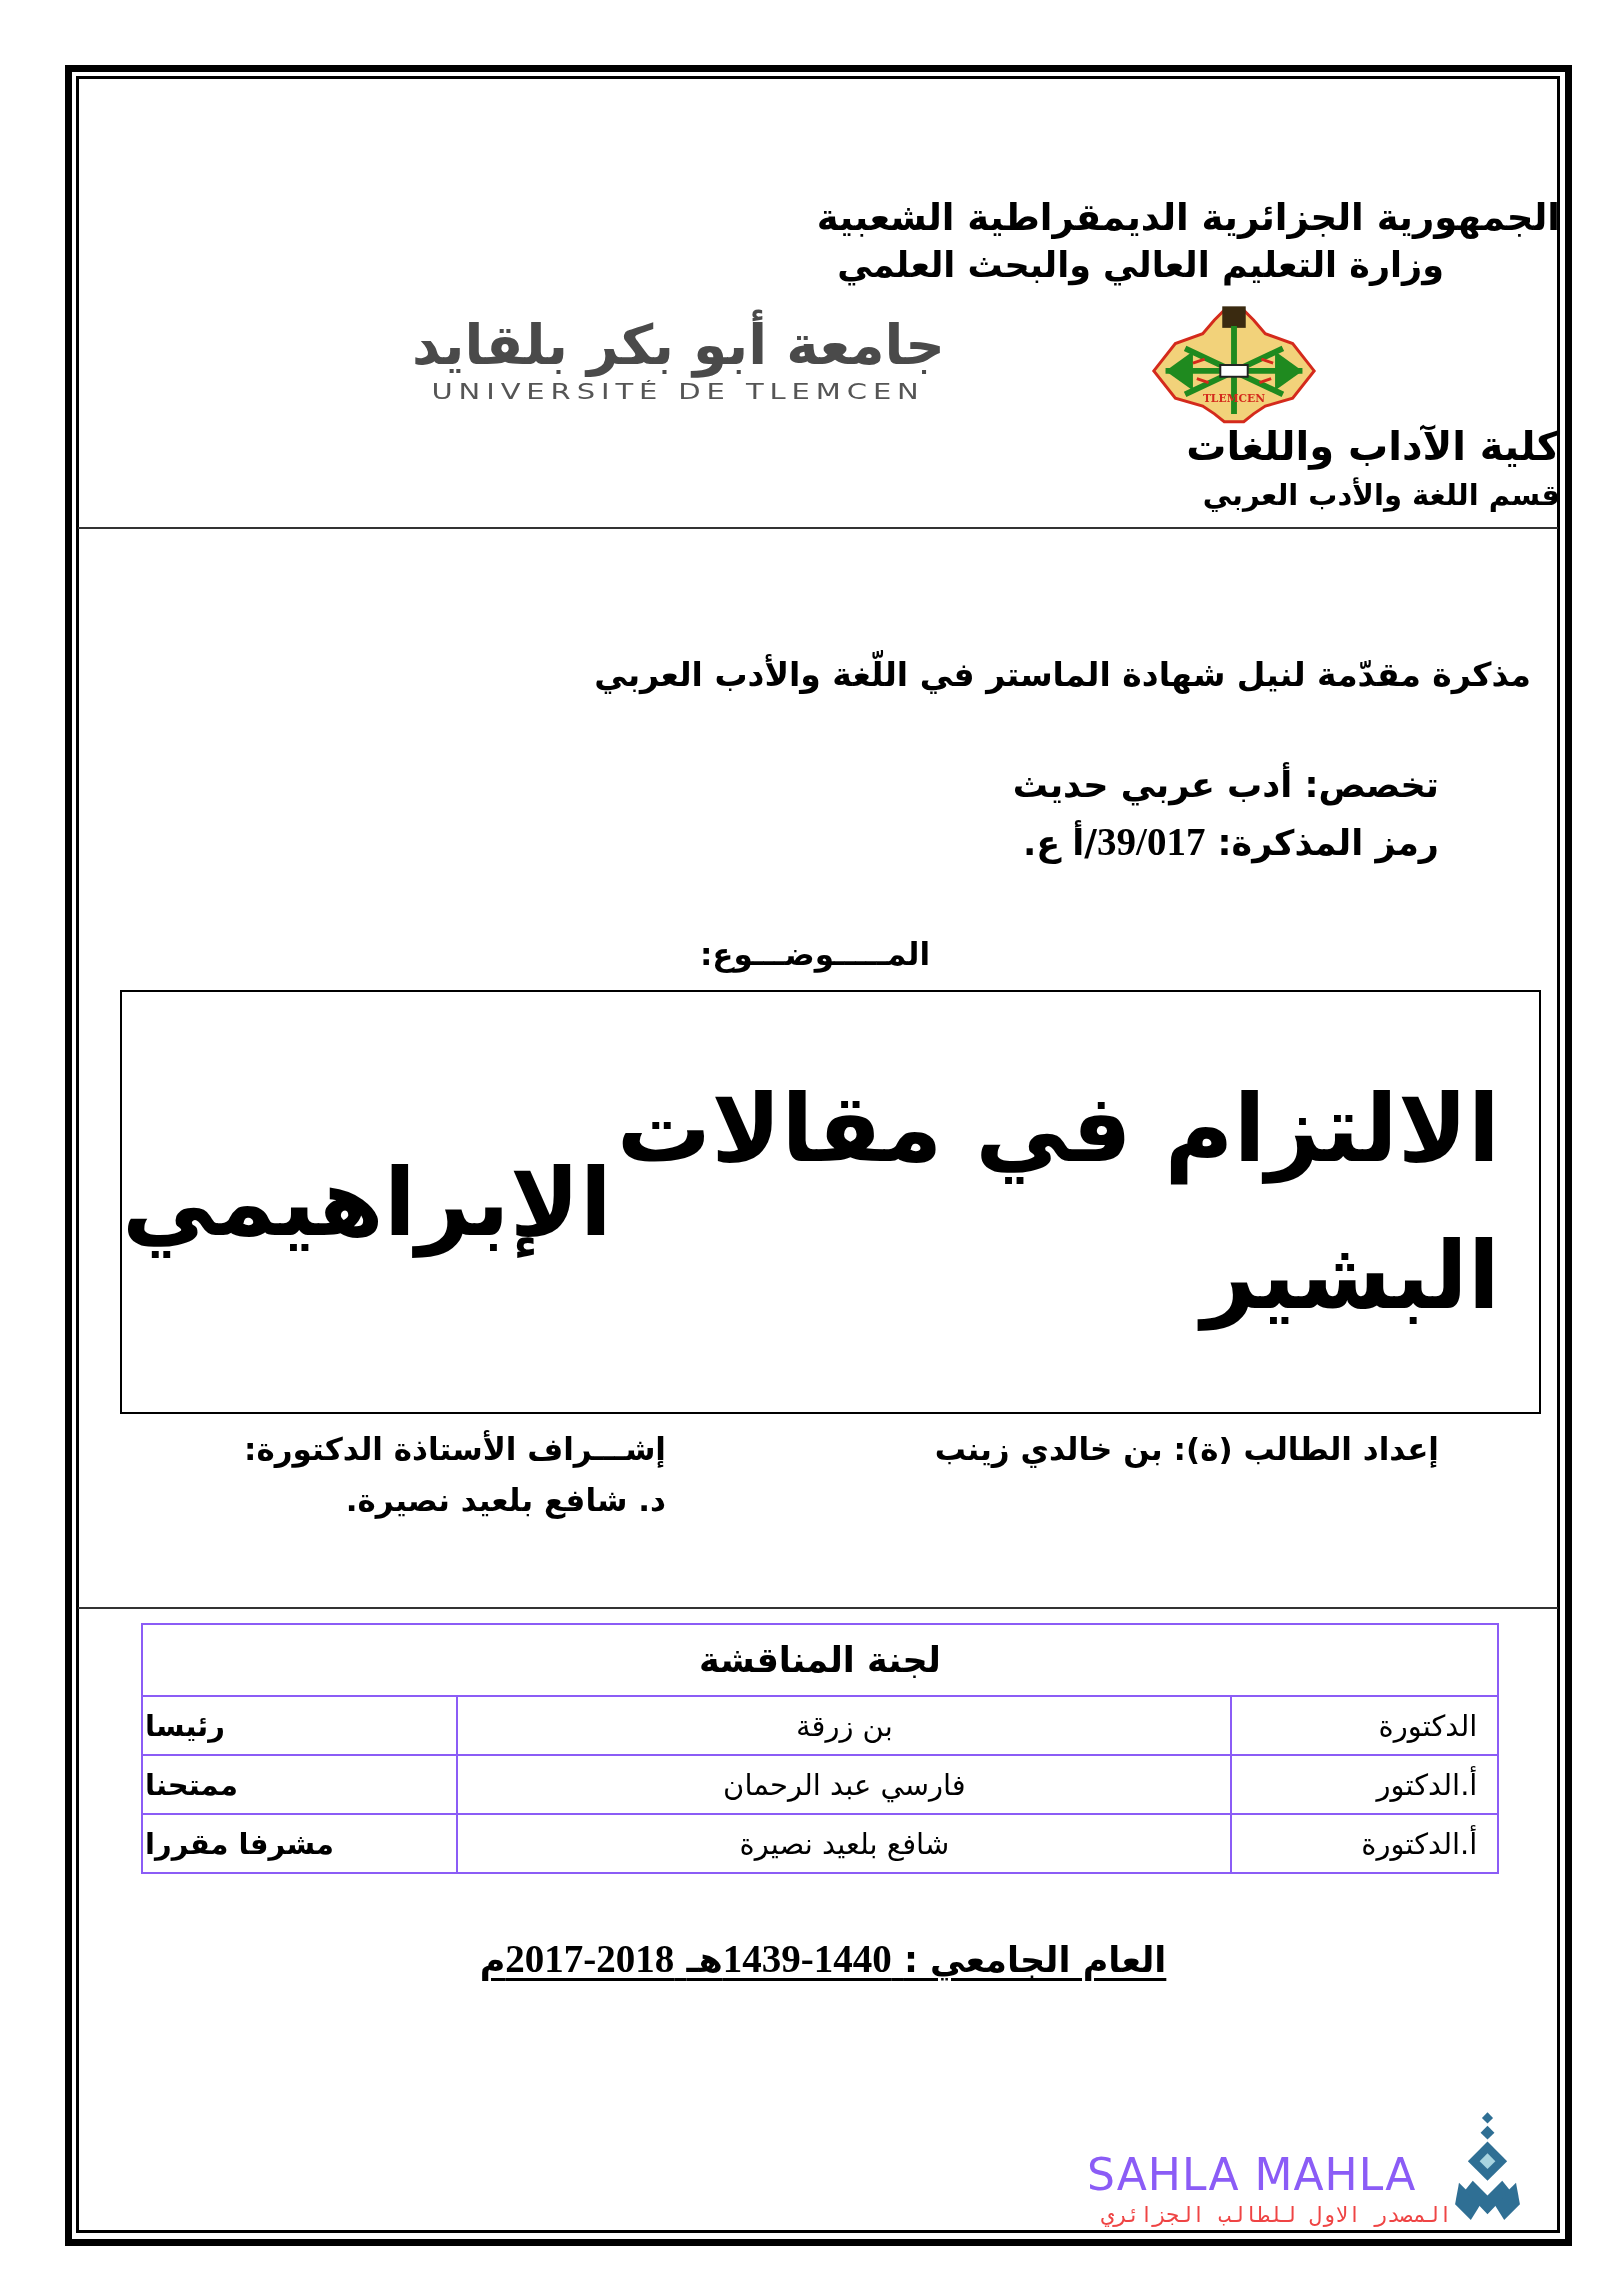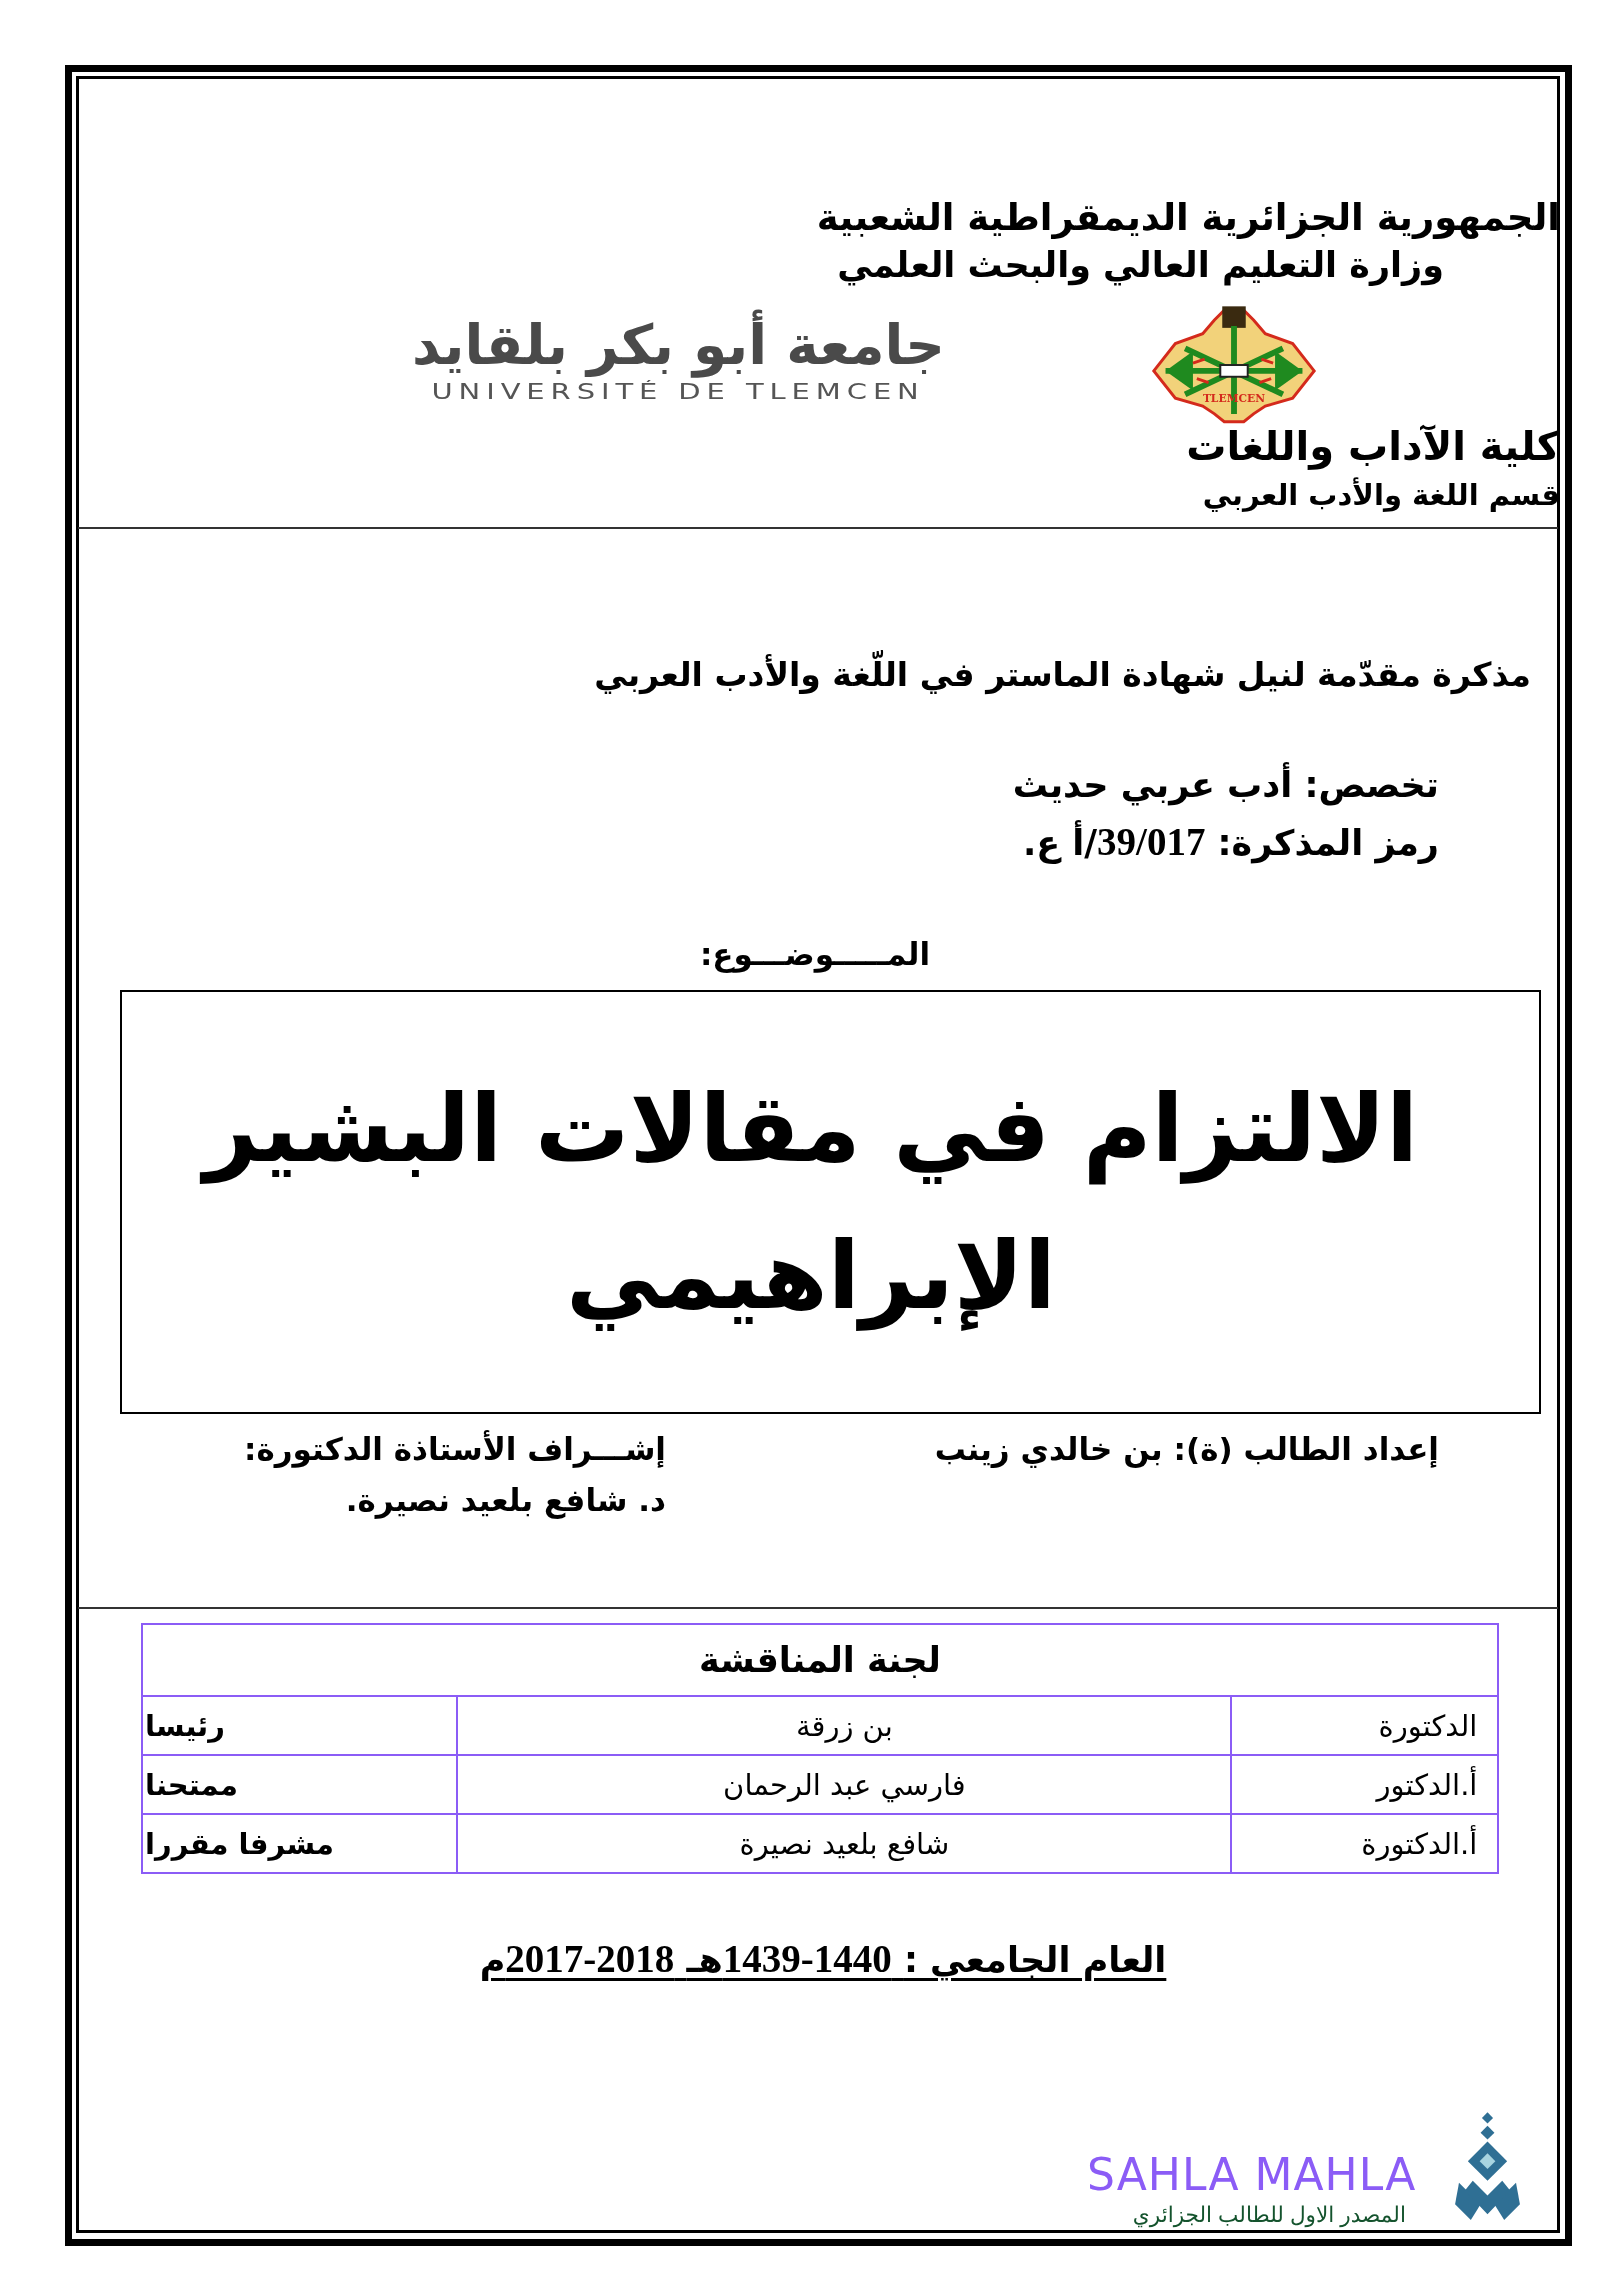--- a/index.html
+++ b/index.html
@@ -95,21 +95,21 @@
     .title-box {
       position: absolute;
       left: 120px; top: 990px;
       width: 1421px; height: 424px;
       border: 2px solid #000;
     }
     .title-text {
       position: absolute;
       left: 0; top: 0;
       width: 100%; height: 100%;
-      display: flex; flex-direction: column;
+      display: flex; flex-direction: row;
       align-items: center; justify-content: center;
       direction: rtl;
       font-weight: bold;
       font-size: 94px;
       line-height: 147px;
       padding-right: 39px;
     }
 
     .student-label { top: 1431px; right: 182px; font-size: 31px; }
     .supervisor-label { top: 1431px; left: 196px; width: 470px; font-size: 31px; text-align: right; }
@@ -164,24 +164,23 @@
       font-size: 44px;
       color: #8b5cf6;
       letter-spacing: 1px;
       white-space: nowrap;
     }
     .wm-ar {
       position: absolute;
       left: 3.9px; top: 90px;
       width: 365px;
       direction: rtl;
-      text-align: center;
-      font-family: Liberation Sans, sans-serif;
+      font-family: Liberation Mono, monospace;
       font-size: 21.6px;
-      color: #14532d;
+      color: #ef4444;
       white-space: nowrap;
     }
     .wm-icon {
       position: absolute;
       left: 370px; top: 0;
       width: 69px; height: 113px;
     }
   </style>
 </head>
 <body>

